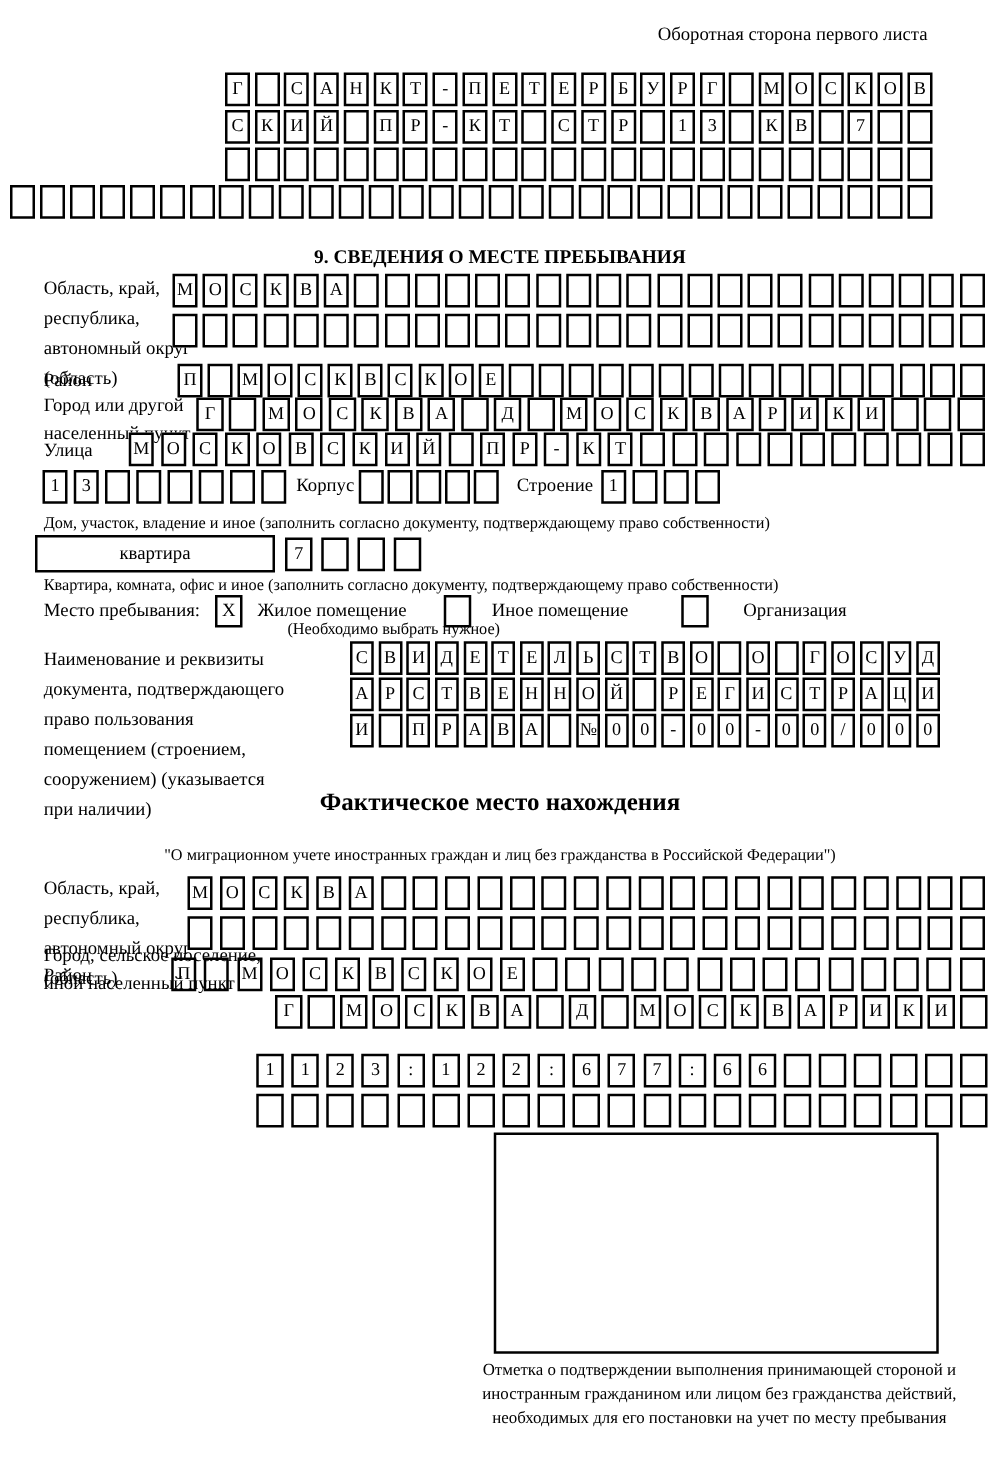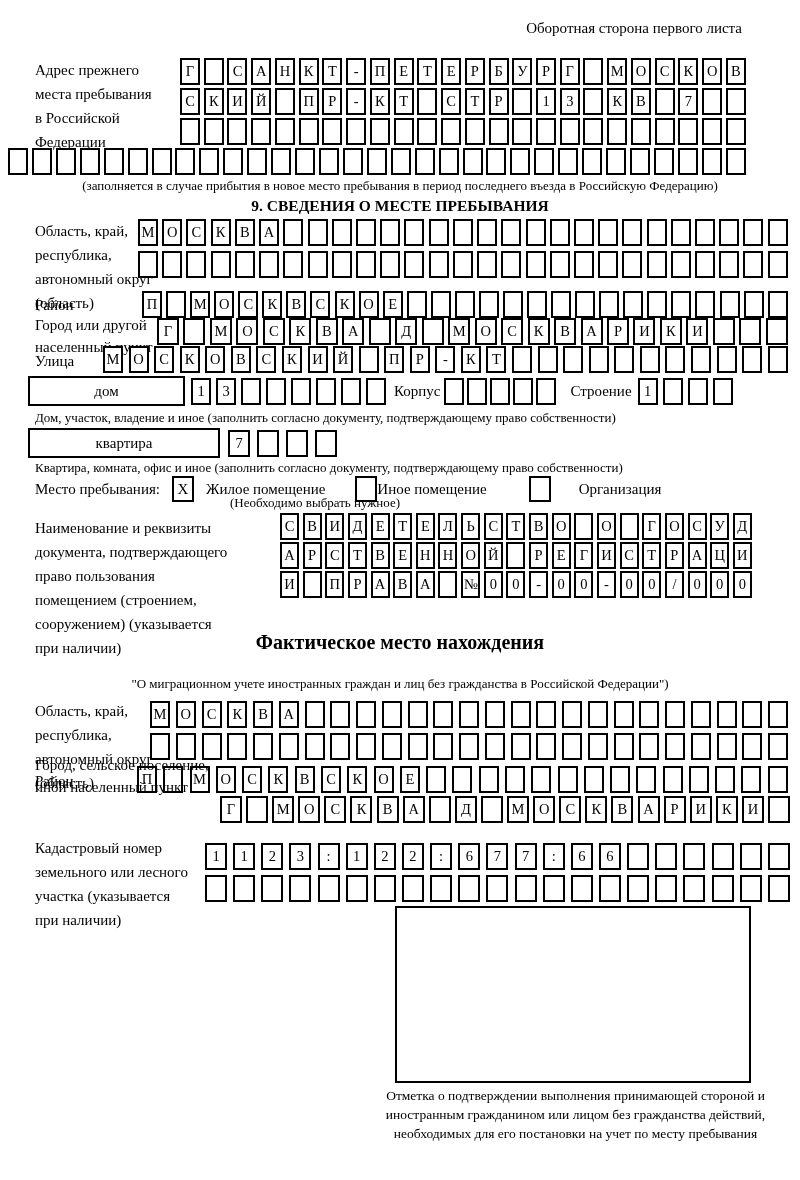--- a/index.html
+++ b/index.html
@@ -28,21 +28,20 @@
   .inl{font-size:15px;white-space:nowrap;}
   .stamp{border:2px solid #000;background:#fff;}
 </style>
 </head>
 <body>
 
 <div id="page">
 
   <div class="abs label right" style="top:16px;left:0;width:742px;">Оборотная сторона первого листа</div>
 
-  <div class="abs label" style="top:58px;left:35px;width:120px;">Адрес прежнего места пребывания в Российской Федерации</div>
   <div class="abs cells" style="top:58px;left:180px;width:566px;">
       <span class="c">Г</span>
       <span class="c"></span>
       <span class="c">С</span>
       <span class="c">А</span>
       <span class="c">Н</span>
       <span class="c">К</span>
       <span class="c">Т</span>
       <span class="c">-</span>
       <span class="c">П</span>
@@ -140,21 +139,20 @@
       <span class="c"></span>
       <span class="c"></span>
       <span class="c"></span>
       <span class="c"></span>
       <span class="c"></span>
       <span class="c"></span>
       <span class="c"></span>
       <span class="c"></span>
       <span class="c"></span>
     </div>
-  <div class="abs note center" style="top:177px;left:0;width:800px;">(заполняется в случае прибытия в новое место пребывания в период последнего въезда в Российскую Федерацию)</div>
 
   <div class="abs heading center" style="top:197px;left:0;width:800px;">9. СВЕДЕНИЯ О МЕСТЕ ПРЕБЫВАНИЯ</div>
 
   <div class="abs label" style="top:219px;left:35px;width:118px;">Область, край, республика, автономный округ (область)</div>
   <div class="abs cells" style="top:219px;left:138px;width:650px;">
       <span class="c">М</span>
       <span class="c">О</span>
       <span class="c">С</span>
       <span class="c">К</span>
       <span class="c">В</span>
@@ -295,21 +293,20 @@
       <span class="c"></span>
       <span class="c"></span>
       <span class="c"></span>
       <span class="c"></span>
       <span class="c"></span>
       <span class="c"></span>
       <span class="c"></span>
     </div>
 
   <div class="abs group" style="top:376px;left:28px;">
-    <div class="widebox" style="width:157px;">дом</div>
     <div class="cellrun" style="gap:5px;margin-left:6px;">
         <span class="c">1</span>
         <span class="c">3</span>
         <span class="c"></span>
         <span class="c"></span>
         <span class="c"></span>
         <span class="c"></span>
         <span class="c"></span>
         <span class="c"></span>
       </div>
@@ -340,21 +337,21 @@
         <span class="c"></span>
       </div>
   </div>
   <div class="abs note" style="top:459px;left:35px;width:740px;">Квартира, комната, офис и иное (заполнить согласно документу, подтверждающему право собственности)</div>
 
   <div class="abs group" style="top:476px;left:35px;">
     <div class="inl">Место пребывания:</div>
     <div class="cb" style="margin-left:12px;">X</div>
     <div class="inl" style="margin-left:12px;">Жилое помещение</div>
     <div class="cb" style="margin-left:30px;"></div>
-    <div class="inl" style="margin-left:0;">Иное помещение</div>
+    <div class="inl" style="margin-left:16px;">Иное помещение</div>
     <div class="cb" style="margin-left:42px;"></div>
     <div class="inl" style="margin-left:28px;">Организация</div>
   </div>
   <div class="abs note center" style="top:494px;left:170px;width:290px;">(Необходимо выбрать нужное)</div>
 
   <div class="abs label" style="top:516px;left:35px;width:200px;">Наименование и реквизиты документа, подтверждающего право пользования помещением (строением, сооружением) (указывается при наличии)</div>
   <div class="abs cells small" style="top:513px;left:280px;width:472px;">
       <span class="c">С</span>
       <span class="c">В</span>
       <span class="c">И</span>
@@ -531,21 +528,20 @@
       <span class="c">К</span>
       <span class="c">В</span>
       <span class="c">А</span>
       <span class="c">Р</span>
       <span class="c">И</span>
       <span class="c">К</span>
       <span class="c">И</span>
       <span class="c"></span>
     </div>
 
-  <div class="abs label" style="top:836px;left:35px;width:160px;">Кадастровый номер земельного или лесного участка (указывается при наличии)</div>
   <div class="abs cells big" style="top:843px;left:205px;width:585px;">
       <span class="c">1</span>
       <span class="c">1</span>
       <span class="c">2</span>
       <span class="c">3</span>
       <span class="c">:</span>
       <span class="c">1</span>
       <span class="c">2</span>
       <span class="c">2</span>
       <span class="c">:</span>

